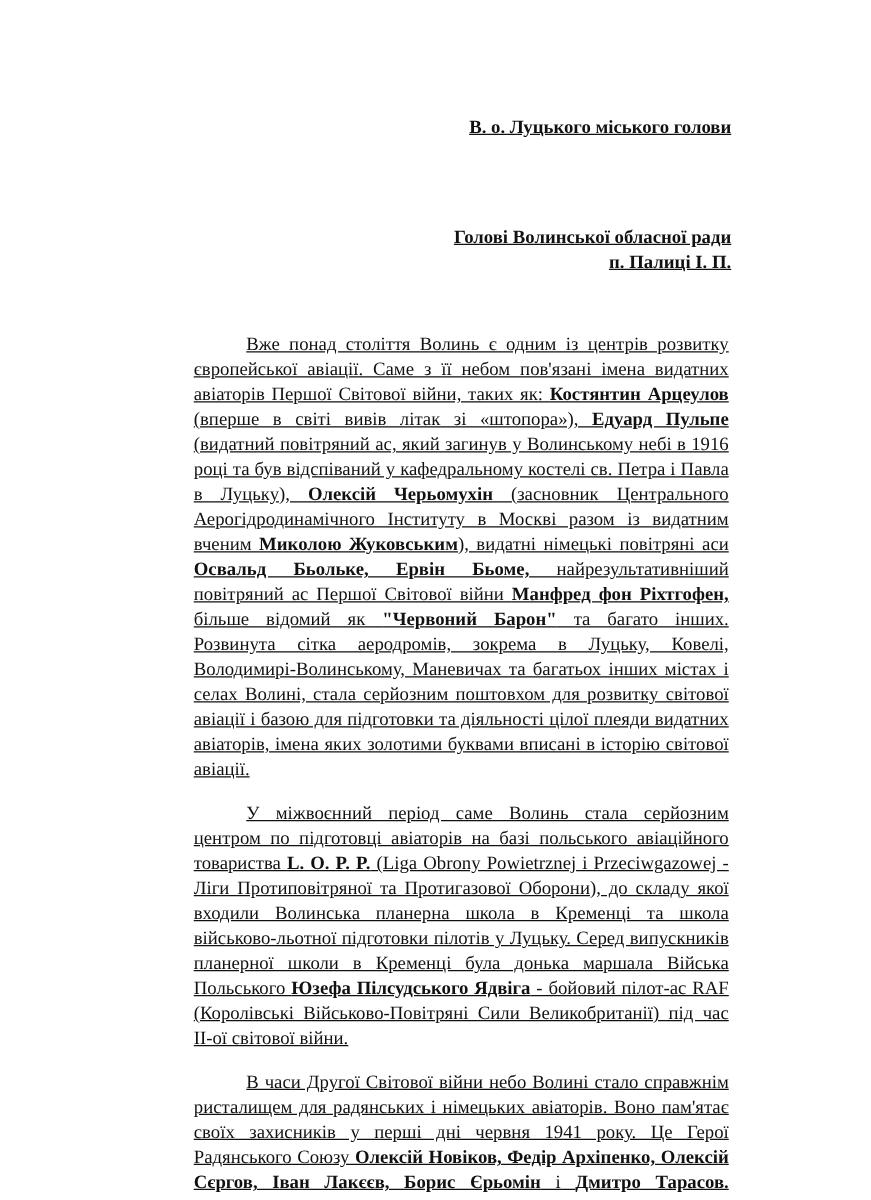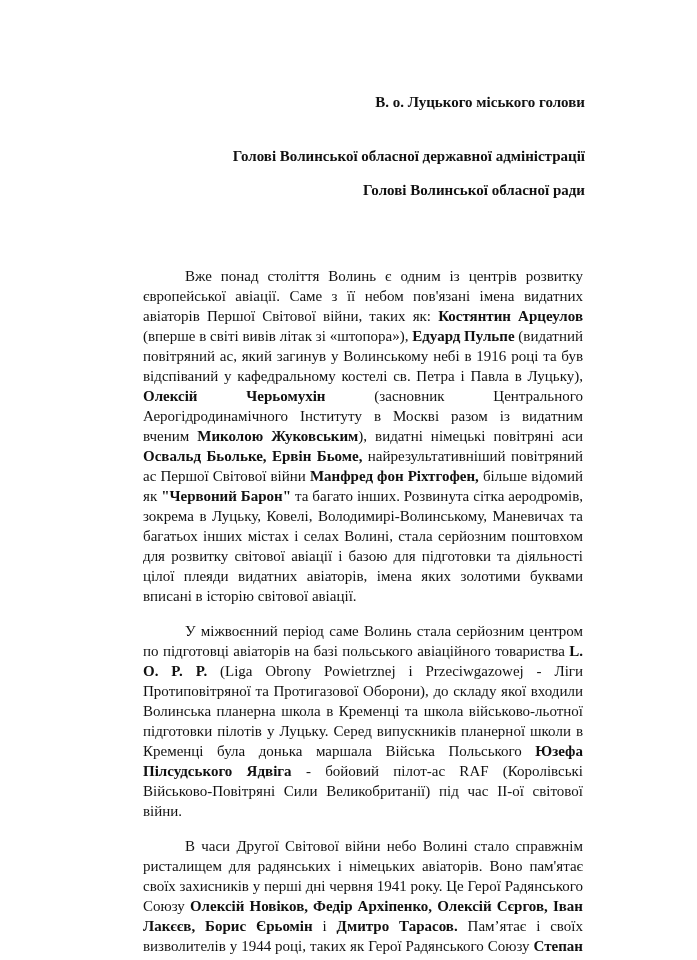--- a/index.html
+++ b/index.html
@@ -1,38 +1,38 @@
 <!DOCTYPE html>
 <html><head>
   <meta charset="utf-8">
   <style>
     html, body { margin: 0; padding: 0; background: #ffffff; }
     body { width: 697px; height: 960px; position: relative; overflow: hidden;
       font-family: "Liberation Serif", "DejaVu Serif", serif; color: #111; }
     .addressee { position: absolute; right: 112px; text-align: right;
       font-weight: bold; font-size: 15px; line-height: 20px; }
-    .addressee div { white-space: nowrap; }
+    .addressee div { white-space: nowrap; text-decoration: underline; }
     .a1 { top: 92px; }
     .a2 { top: 146px; }
     .a3 { top: 180px; }
     .body-text { position: absolute; left: 143px; width: 440px; top: 266px;
       font-size: 15px; line-height: 20px; text-align: justify; }
-    .para { margin: 0 0 15px 0; text-indent: 42px; }
+    .para { margin: 0 0 15px 12px; text-indent: 42px; text-decoration: underline; }
     .para b { font-weight: bold; }
   </style>
 </head>
 <body>
 
 <div class="addressee a1">
   <div>В. о. Луцького міського голови</div>
 </div>
 <div class="addressee a2">
-  <div>Голові Волинської обласної державної адміністрації</div>
 </div>
 <div class="addressee a3">
   <div>Голові Волинської обласної ради</div>
+  <div>п. Палиці І. П.</div>
 </div>
 
 <div class="body-text">
   <p class="para"><span>Вже понад століття Волинь є одним із центрів розвитку європейської авіації. Саме з її небом пов'язані імена видатних авіаторів Першої Світової війни, таких як: </span><b>Костянтин Арцеулов</b><span> (вперше в світі вивів літак зі «штопора»), </span><b>Едуард Пульпе</b><span> (видатний повітряний ас, який загинув у Волинському небі в 1916 році та був відспіваний у кафедральному костелі св. Петра і Павла в Луцьку), </span><b>Олексій Черьомухін</b><span> (засновник Центрального Аерогідродинамічного Інституту в Москві разом із видатним вченим </span><b>Миколою Жуковським</b><span>), видатні німецькі повітряні аси </span><b>Освальд Бьольке, Ервін Бьоме,</b><span> найрезультативніший повітряний ас Першої Світової війни </span><b>Манфред фон Ріхтгофен,</b><span> більше відомий як </span><b>"Червоний Барон"</b><span> та багато інших. Розвинута сітка аеродромів, зокрема в Луцьку, Ковелі, Володимирі-Волинському, Маневичах та багатьох інших містах і селах Волині, стала серйозним поштовхом для розвитку світової авіації і базою для підготовки та діяльності цілої плеяди видатних авіаторів, імена яких золотими буквами вписані в історію світової авіації.</span></p>
   <p class="para"><span>У міжвоєнний період саме Волинь стала серйозним центром по підготовці авіаторів на базі польського авіаційного товариства </span><b>L. O. P. P.</b><span> (Liga Obrony Powietrznej i Przeciwgazowej - Ліги Протиповітряної та Протигазової Оборони), до складу якої входили Волинська планерна школа в Кременці та школа військово-льотної підготовки пілотів у Луцьку. Серед випускників планерної школи в Кременці була донька маршала Війська Польського </span><b>Юзефа Пілсудського Ядвіга</b><span> - бойовий пілот-ас RAF (Королівські Військово-Повітряні Сили Великобританії) під час ІІ-ої світової війни.</span></p>
   <p class="para"><span>В часи Другої Світової війни небо Волині стало справжнім ристалищем для радянських і німецьких авіаторів. Воно пам'ятає своїх захисників у перші дні червня 1941 року. Це Герої Радянського Союзу </span><b>Олексій Новіков, Федір Архіпенко, Олексій Сєргов, Іван Лакєєв, Борис Єрьомін</b><span> і </span><b>Дмитро Тарасов.</b><span> Пам’ятає і своїх визволителів у 1944 році, таких як Герої Радянського Союзу </span><b>Степан Красовський, Сергій Мілашенков, Федір Полинін, Федір Бубліков, Микола Кузнєцов, Олександр Молєв, Чічіко Бенделіані, Віктор Подколоднов, Володимир Смірнов</b></p>
 </div>
 
 </body></html>

